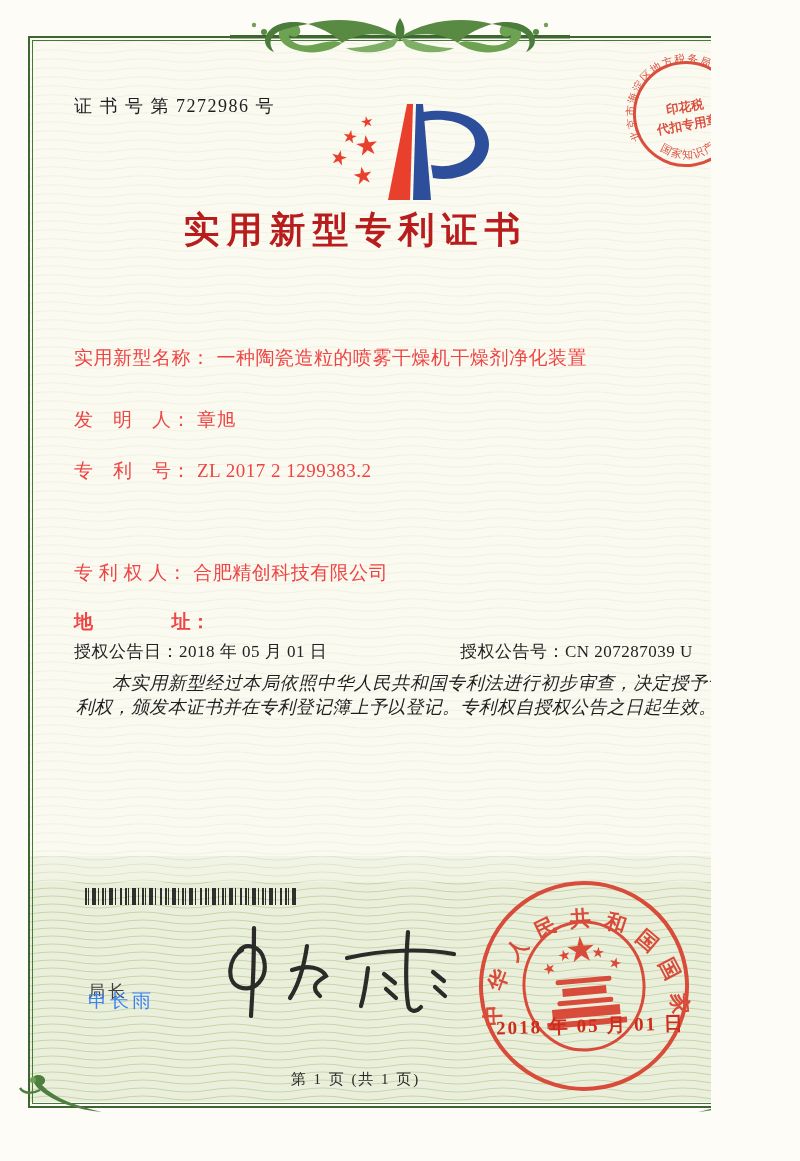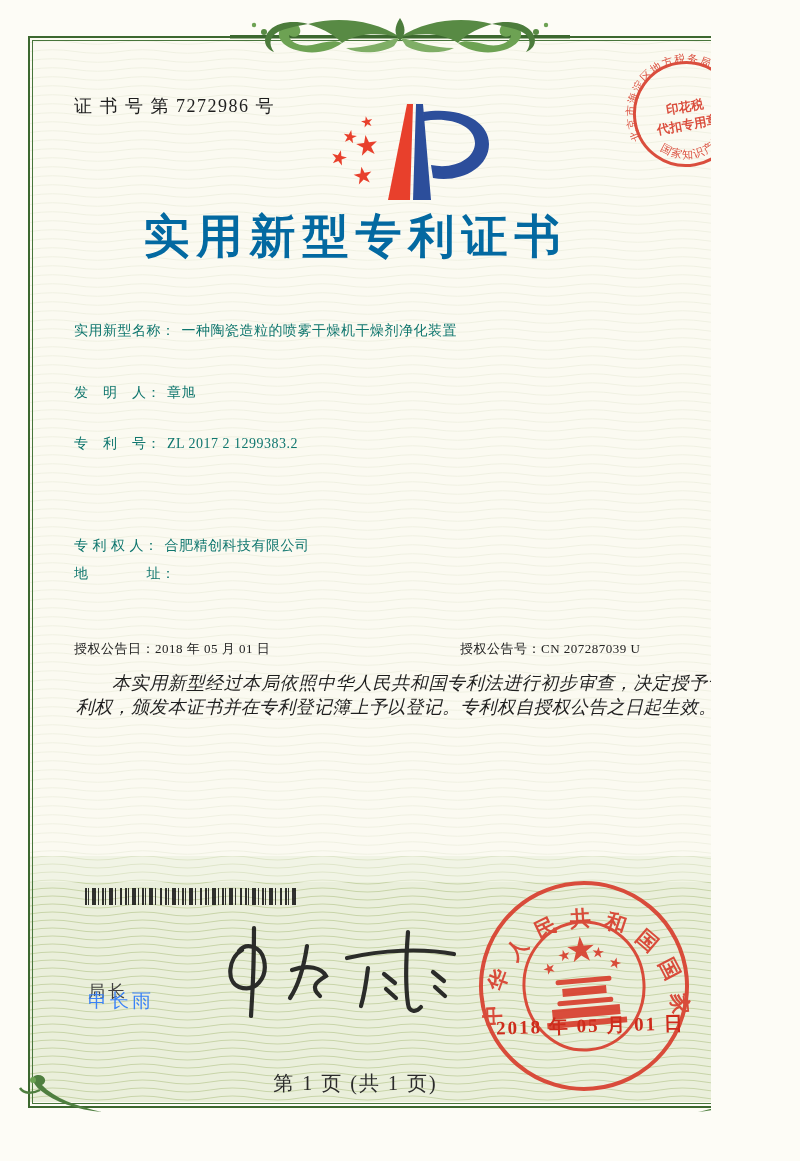--- a/index.html
+++ b/index.html
@@ -20,31 +20,31 @@
   .orn-br{left:694px;top:1072px;}
   .orn-bl{left:16px;top:1072px;transform:scaleX(-1);}
 
   .cert-no{position:absolute;left:74px;top:94px;font-size:18px;letter-spacing:1.5px;
            color:#1e1e1e;z-index:2;}
 
   .tax-stamp{position:absolute;left:621px;top:49px;z-index:4;opacity:.92;}
   .logo{position:absolute;left:310px;top:96px;z-index:2;}
 
   .title{position:absolute;left:0;top:206px;width:100%;text-align:center;
-         font-size:46px;font-weight:600;letter-spacing:7px;color:#0369a1;z-index:2;}
-
-  .field{position:absolute;left:74px;font-size:14px;color:#0f766e;z-index:2;
-         letter-spacing:.5px;}
+         font-size:36px;font-weight:600;letter-spacing:7px;color:#b91c1c;z-index:2;}
+
+  .field{position:absolute;left:74px;font-size:19px;color:#ef4444;z-index:2;
+         letter-spacing:.5px;margin-top:23px;}
   .field .lbl{white-space:pre;}
   .field .val{margin-left:6px;}
   .f-name{top:322px;} .f-inventor{top:384px;font-family:Liberation Serif, serif;} .f-patno{top:435px;}
   .f-filing{top:486px;} .f-owner{top:537px;font-family:Liberation Serif, serif;}
-  .f-addr{top:565px;display:flex;}
+  .f-addr{top:586px;display:flex;font-weight:bold;}
   .f-addr .val{display:inline-block;width:448px;line-height:23px;}
-  .grant{position:absolute;left:74px;top:640px;width:660px;font-size:13px;
+  .grant{position:absolute;left:74px;top:640px;width:660px;font-size:17px;
          letter-spacing:.5px;z-index:2;}
   .grant .right{position:absolute;left:386px;top:0;}
 
   .body-text{position:absolute;left:76px;top:672px;width:650px;z-index:2;
              font-size:18px;line-height:23.5px;letter-spacing:.3px;color:#1f1f1f;font-style:italic;}
   .body-text p{margin:0;text-indent:2em;text-align:justify;}
 
   .barcode{position:absolute;left:85px;top:888px;width:212px;height:17px;z-index:2;opacity:.88;
     background:repeating-linear-gradient(90deg,
       #161616 0 2px,transparent 2px 3px,#161616 3px 4px,transparent 4px 7px,
@@ -58,21 +58,21 @@
   .director-name{position:absolute;left:88px;top:988px;font-size:19px;letter-spacing:3px;
             color:#3b82f6;z-index:2;}
   .signature{position:absolute;left:212px;top:924px;z-index:3;}
 
   .seal{position:absolute;left:472px;top:874px;z-index:3;opacity:.93;
         transform:rotate(-5deg);}
   .seal-date{position:absolute;left:496px;top:1013px;z-index:5;font-size:19px;
         font-weight:bold;color:#ce2c1c;letter-spacing:2px;transform:rotate(-1.5deg);}
 
   .footer{position:absolute;left:0;top:1070px;width:100%;text-align:center;
-          font-size:20px;letter-spacing:2px;color:#2a2a2a;z-index:2;}
+          font-size:15px;letter-spacing:2px;color:#2a2a2a;z-index:2;}
 </style>
 </head>
 <body>
 
 <div id="canvas">
 
   <svg width="0" height="0" style="position:absolute" aria-hidden="true">
     <defs>
       <polygon id="star5" points="0,-1 0.2245,-0.309 0.951,-0.309 0.3633,0.118 0.5878,0.809 0,0.382 -0.5878,0.809 -0.3633,0.118 -0.951,-0.309 -0.2245,-0.309"></polygon>
       <pattern id="wav" width="90" height="8" patternUnits="userSpaceOnUse">

